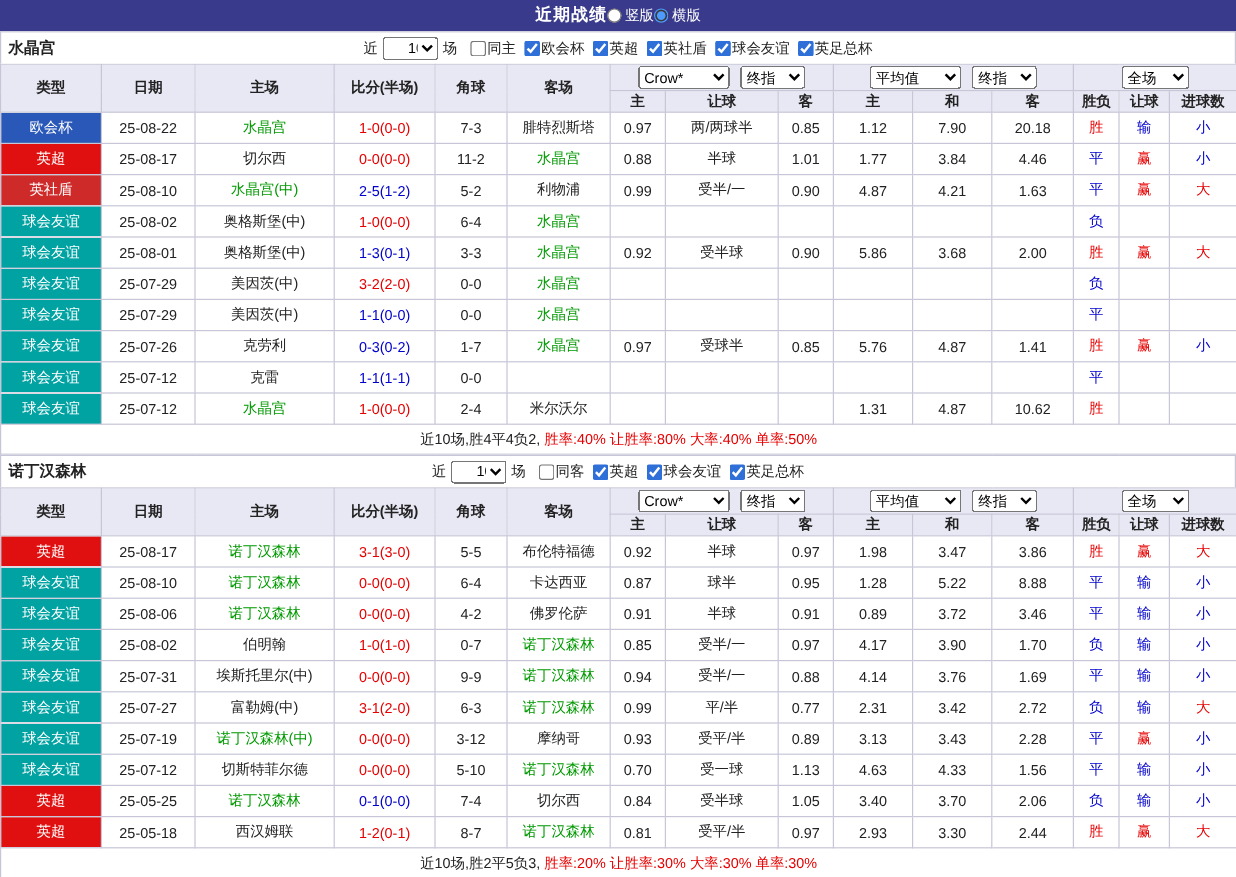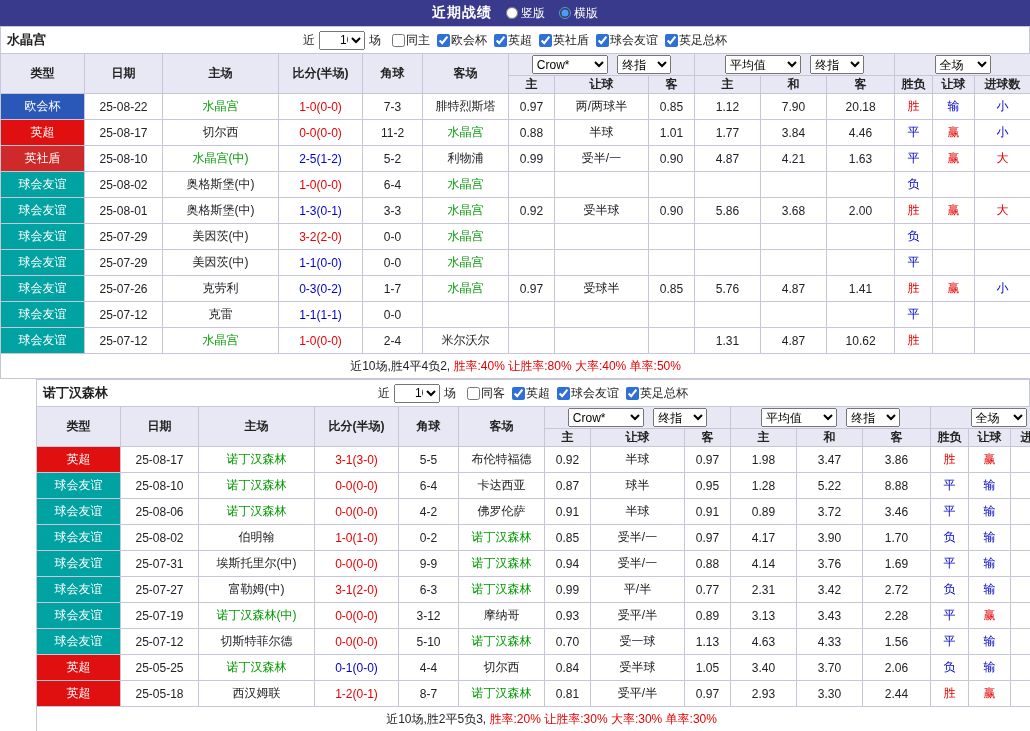--- a/index.html
+++ b/index.html
@@ -4,21 +4,21 @@
 <style>
   :root{
     --topbar:#3a3a8c; --hdr:#e8e8f4; --line:#c6c6d8;
     --red:#e60000; --blue:#0000cc; --green:#009900;
   }
   *{box-sizing:border-box;}
   body{margin:0;background:#fff;color:#222;
        font:12px "Liberation Sans","DejaVu Sans",sans-serif;}
   .page{width:1030px;}
   
-  .topbar{height:26px;background:var(--topbar);display:flex;align-items:center;justify-content:center;gap:14px;}
+  .topbar{height:26px;background:var(--topbar);display:flex;align-items:center;justify-content:center;}
   .tb-title{color:#fff;font-weight:bold;font-size:14px;letter-spacing:1px;}
   .tb-radio{color:#fff;display:flex;align-items:center;gap:3px;cursor:pointer;}
   .tb-radio input{width:12px;height:12px;margin:0;accent-color:#4d9bff;}
   
   .sec-head{position:relative;height:27px;display:flex;align-items:center;border:1px solid var(--line);border-bottom:none;background:#fff;}
   .team-name{position:absolute;left:6px;font-size:13px;font-weight:bold;}
   .filters{margin:0 auto;display:flex;align-items:center;gap:4px;}
   .filters select{height:19px;font-size:12px;padding-left:16px;}
   .sel-count{width:46px;}
   .checks{display:flex;align-items:center;}
@@ -32,21 +32,21 @@
   .h2 th{height:18px;}
   .grid tbody td{height:26px;}
   .selcell select{font-size:12px;height:19px;margin:0 3px;}
   .sel-book{width:76px;} .sel-final{width:54px;} .sel-avg{width:76px;} .sel-full{width:56px;}
   td.badge{color:#fff;}
   td.team{cursor:pointer;}
   td.green{color:var(--green);}
   .c-red{color:var(--red);}
   .c-blue{color:var(--blue);}
   .summary td{height:25px;background:#fff;}
-  .sec2{margin-top:0;margin-left:36px;}
+  .sec2{margin-top:0;}
 </style>
 </head>
 <body>
 
 <div class="page">
 
   <header class="topbar">
     <span class="tb-title">近期战绩</span>
     <label class="tb-radio">
       <input type="radio" name="layout" style="">
@@ -453,21 +453,21 @@
             <td>3.46</td>
             <td class="c-blue">平</td>
             <td class="c-blue">输</td>
             <td class="c-blue">小</td>
           </tr>
           <tr>
             <td class="badge" style="background: rgb(0, 162, 162);">球会友谊</td>
             <td>25-08-02</td>
             <td class="team">伯明翰</td>
             <td class="c-red">1-0(1-0)</td>
-            <td>0-2</td>
+            <td>0-7</td>
             <td class="team green">诺丁汉森林</td>
             <td>0.85</td>
             <td>受半/一</td>
             <td>0.97</td>
             <td>4.17</td>
             <td>3.90</td>
             <td>1.70</td>
             <td class="c-blue">负</td>
             <td class="c-blue">输</td>
             <td class="c-blue">小</td>
@@ -538,21 +538,21 @@
             <td>1.56</td>
             <td class="c-blue">平</td>
             <td class="c-blue">输</td>
             <td class="c-blue">小</td>
           </tr>
           <tr>
             <td class="badge" style="background: rgb(225, 16, 16);">英超</td>
             <td>25-05-25</td>
             <td class="team green">诺丁汉森林</td>
             <td class="c-blue">0-1(0-0)</td>
-            <td>4-4</td>
+            <td>7-4</td>
             <td class="team">切尔西</td>
             <td>0.84</td>
             <td>受半球</td>
             <td>1.05</td>
             <td>3.40</td>
             <td>3.70</td>
             <td>2.06</td>
             <td class="c-blue">负</td>
             <td class="c-blue">输</td>
             <td class="c-blue">小</td>

